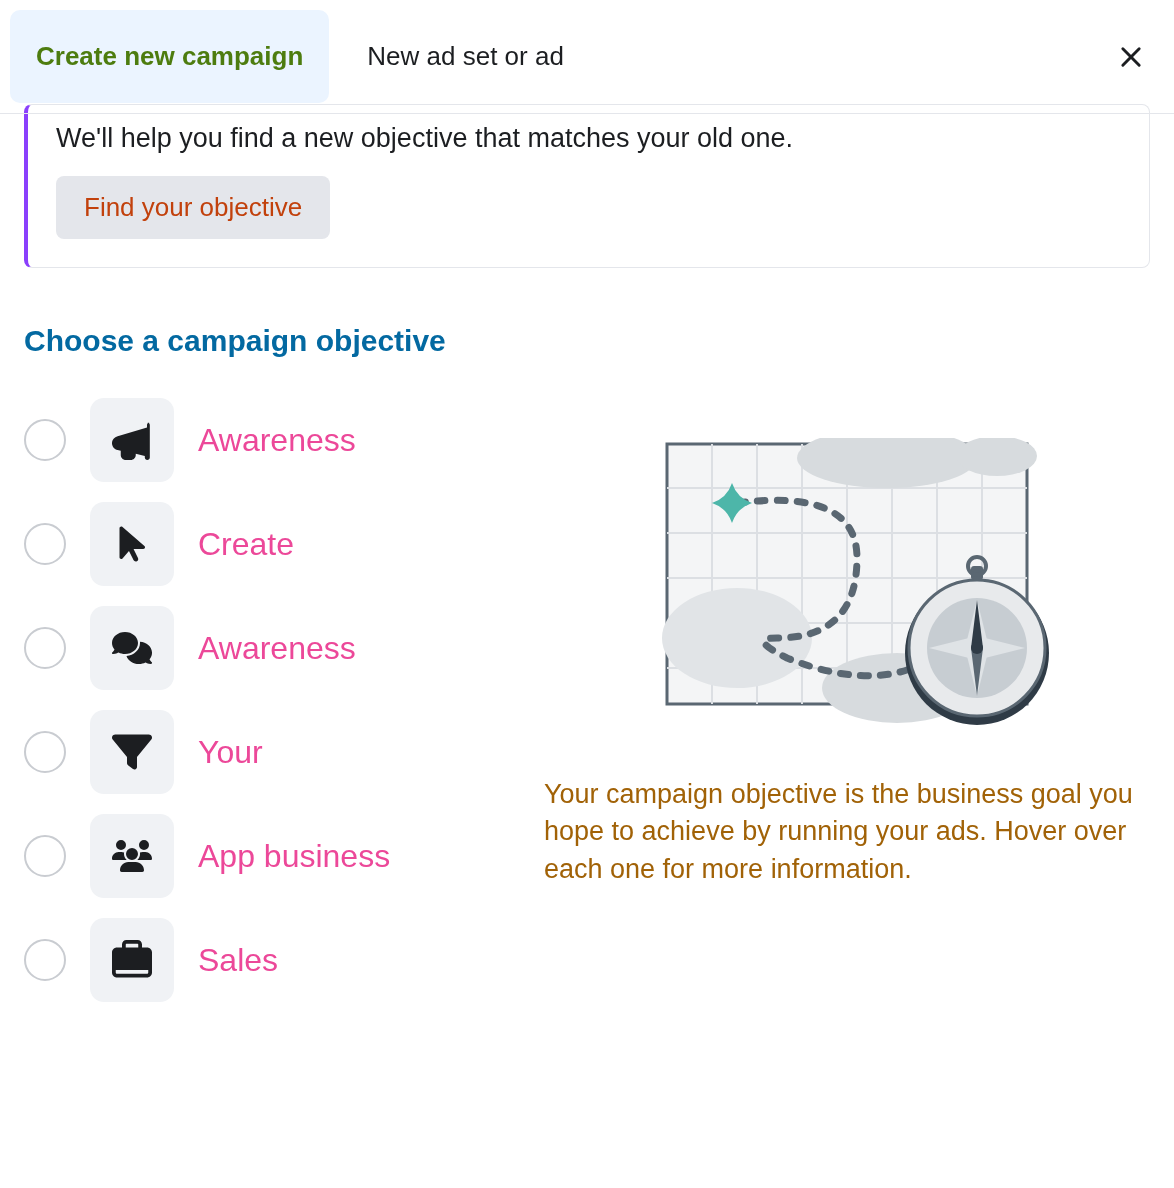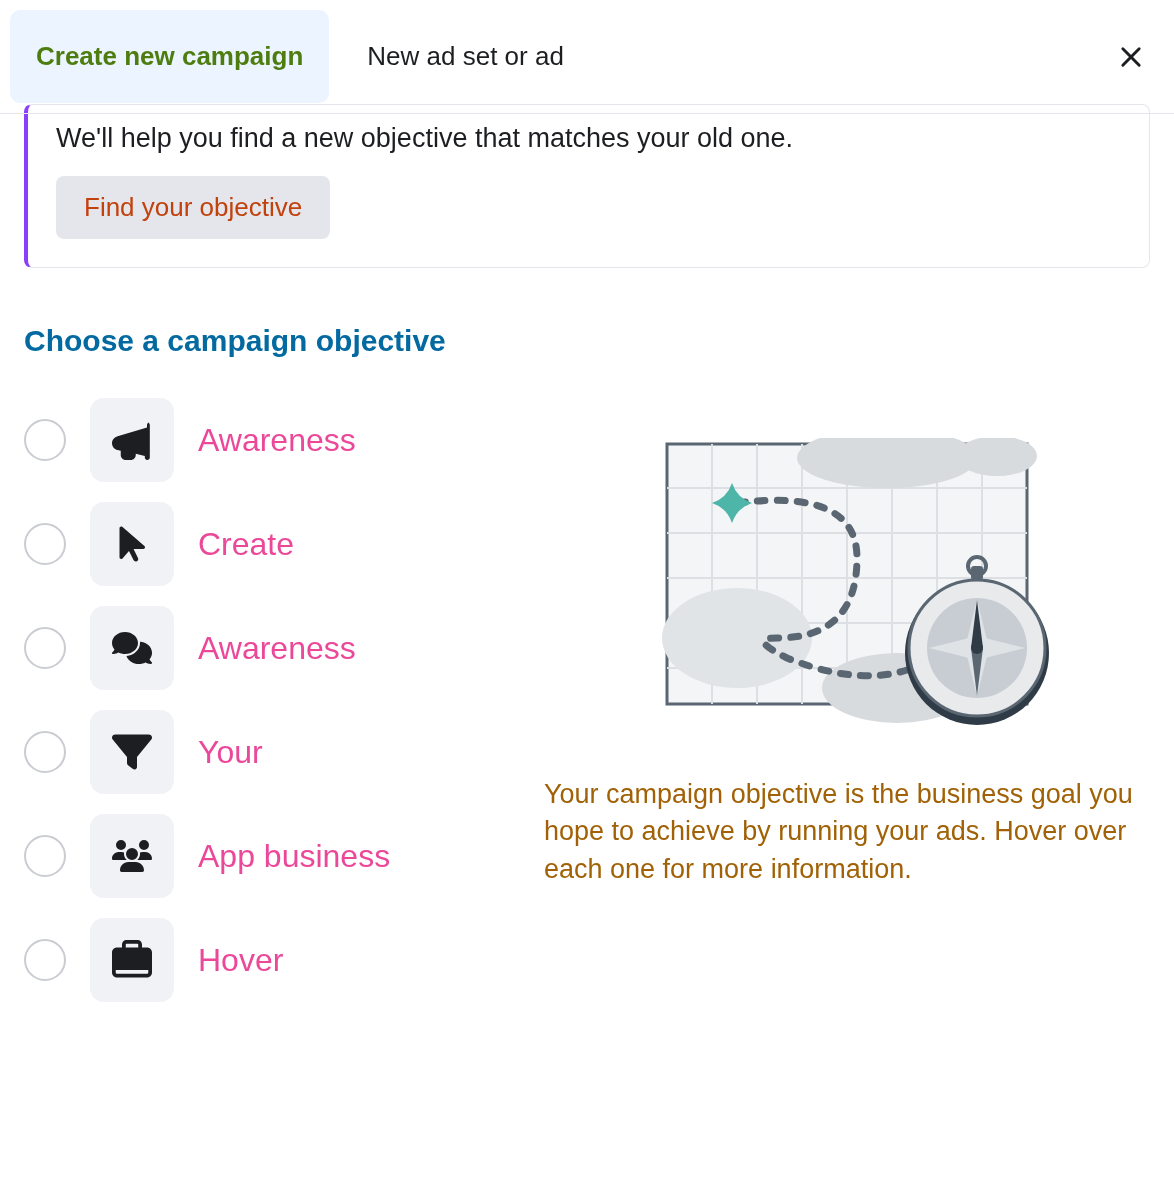--- a/index.html
+++ b/index.html
@@ -220,21 +220,21 @@
         <div class="option-label">App business</div>
       </div>
 
       <div class="option-item">
         <div class="radio"></div>
         <div class="icon-box">
           <svg viewBox="0 0 512 512">
               <path d="M184 48H328c4.4 0 8 3.6 8 8V96H176V56c0-4.4 3.6-8 8-8zM128 56V96H64C28.7 96 0 124.7 0 160V416c0 35.3 28.7 64 64 64H448c35.3 0 64-28.7 64-64V160c0-35.3-28.7-64-64-64H384V56c0-30.9-25.1-56-56-56H184c-30.9 0-56 25.1-56 56zM464 416c0 8.8-7.2 16-16 16H64c-8.8 0-16-7.2-16-16V384H464v32z"></path>
             </svg>
         </div>
-        <div class="option-label">Hover</div>
+        <div class="option-label">Sales</div>
       </div>
 
     </div>
 
     <div class="info-col">
       <svg class="illustration" viewBox="0 0 420 300">
 
         <rect x="30" y="6" width="360" height="260" fill="#f4f5f6"></rect>
         <path d="M30 6 L390 6 L390 266 L30 266 Z" fill="none" stroke="#5a6772" stroke-width="3"></path>
 

